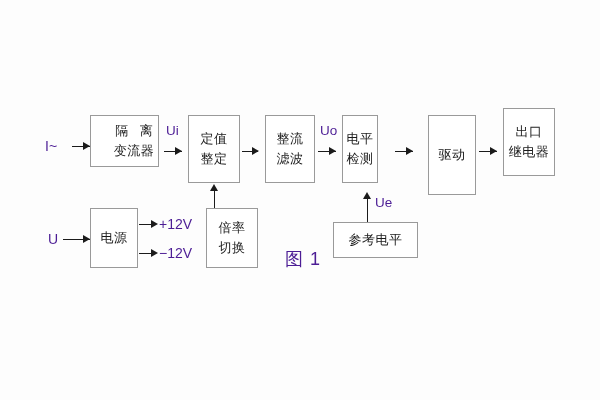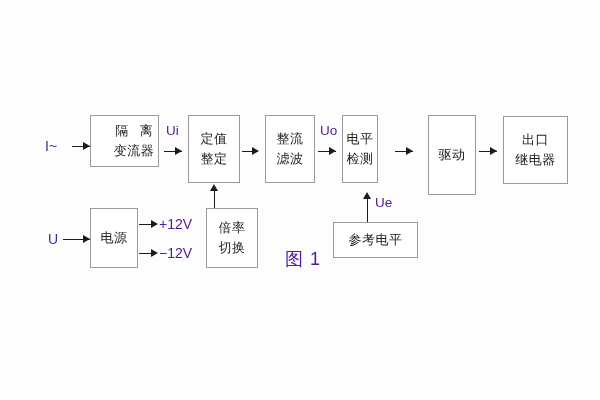--- a/index.html
+++ b/index.html
@@ -120,21 +120,21 @@
   <div class="hline" style="left:395px; top:151px; width:18px;"></div>
   <div class="arrow-r" style="left:406px; top:147px;"></div>
 
   <div class="box" style="left:428px; top:115px; width:48px; height:80px;">
     <span class="ln">驱动</span>
   </div>
 
   <div class="hline" style="left:479px; top:151px; width:18px;"></div>
   <div class="arrow-r" style="left:490px; top:147px;"></div>
 
-  <div class="box" style="left:503px; top:116px; width:65px; height:68px;">
+  <div class="box" style="left:503px; top:108px; width:52px; height:68px;">
     <span class="ln">出口</span>
     <span class="ln">继电器</span>
   </div>
 
   <div class="lbl term" style="left:48px; top:232px;">U</div>
   <div class="hline" style="left:63px; top:239px; width:27px;"></div>
   <div class="arrow-r" style="left:83px; top:235px;"></div>
 
   <div class="box" style="left:90px; top:208px; width:48px; height:60px;">
     <span class="ln">电源</span>

